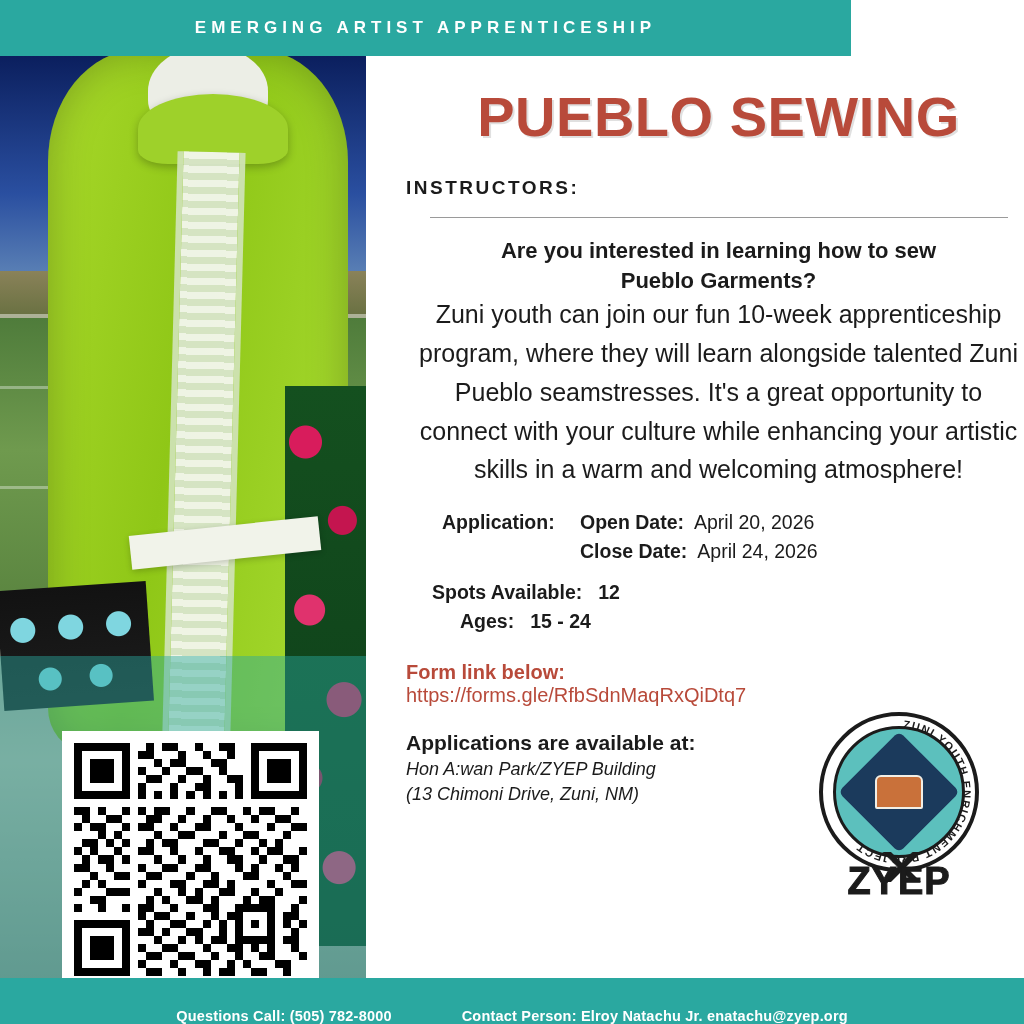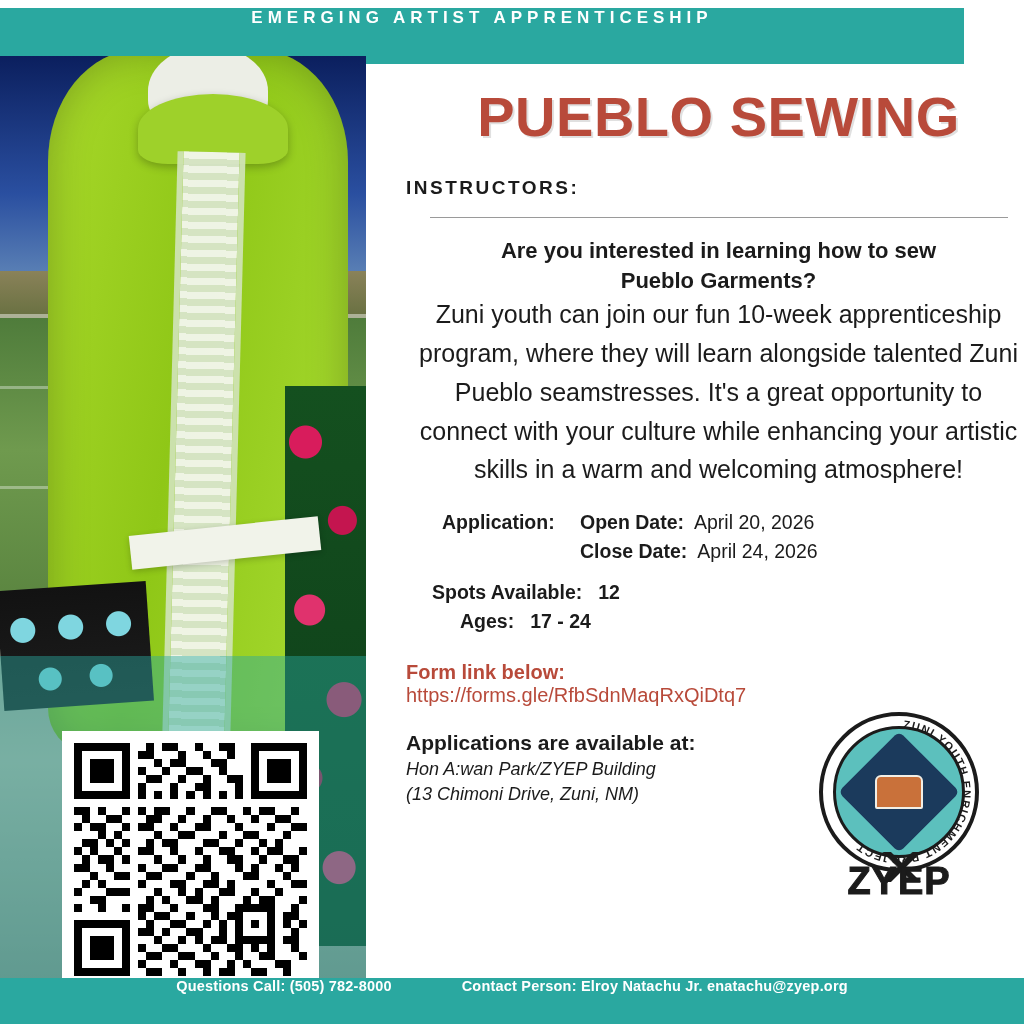--- a/index.html
+++ b/index.html
@@ -18,43 +18,43 @@
     width: 1024px;
     height: 1024px;
     background: #ffffff;
     box-sizing: border-box;
   }
 
   
   .top-banner {
     position: absolute;
     left: 0; top: 0;
-    width: 964px;
+    width: 851px;
     height: 56px;
     background: #2aa8a0;
     display: flex;
+    align-items: center;
     justify-content: center;
-    margin-top: 8px;
   }
   .top-banner-text {
     color: #ffffff;
     font-size: 17px;
     font-weight: bold;
     letter-spacing: 5px;
   }
 
   
   .bottom-banner {
     position: absolute;
     left: 0; top: 978px;
     width: 1024px;
     height: 46px;
     background: #2aa8a0;
     display: flex;
-    align-items: flex-start;
+    align-items: flex-end;
     justify-content: center;
     gap: 70px;
   }
   .bottom-banner-text {
     color: #ffffff;
     font-size: 14.5px;
     font-weight: bold;
     letter-spacing: 0.2px;
   }
 
@@ -667,21 +667,21 @@
       </div>
     </div>
 
     <div class="spots-block">
       <div class="spots-row">
         <span class="detail-label">Spots Available:</span>
         <span class="spots-value">12</span>
       </div>
       <div class="spots-row" style="padding-left:28px">
         <span class="detail-label">Ages:</span>
-        <span class="spots-value">17 - 24</span>
+        <span class="spots-value">15 - 24</span>
       </div>
     </div>
 
     <div class="form-link-title">Form link below:</div>
     <a class="form-link-url" href="#">https://forms.gle/RfbSdnMaqRxQiDtq7</a>
 
     <div class="apply-at-title">Applications are available at:</div>
     <div class="apply-at-line">Hon A:wan Park/ZYEP Building</div>
     <div class="apply-at-line">(13 Chimoni Drive, Zuni, NM)</div>
   </div>

